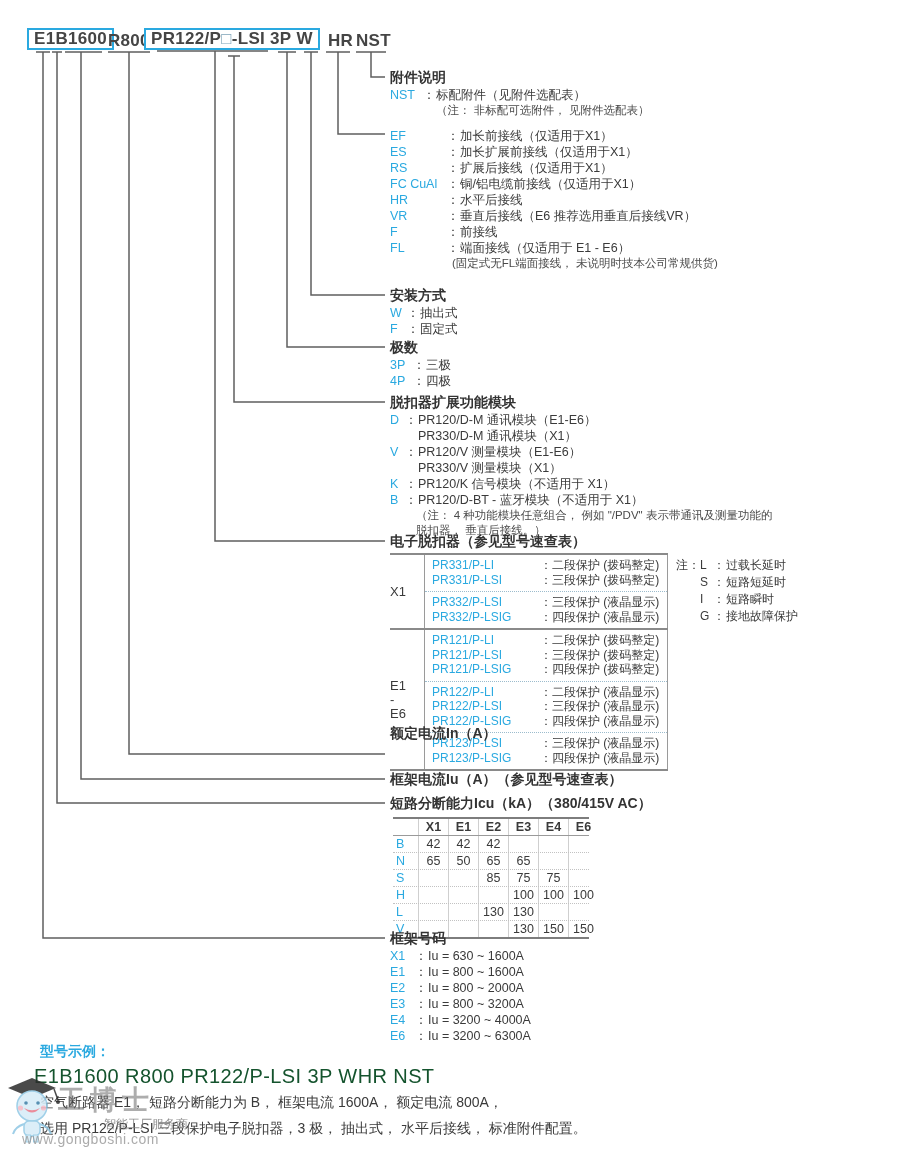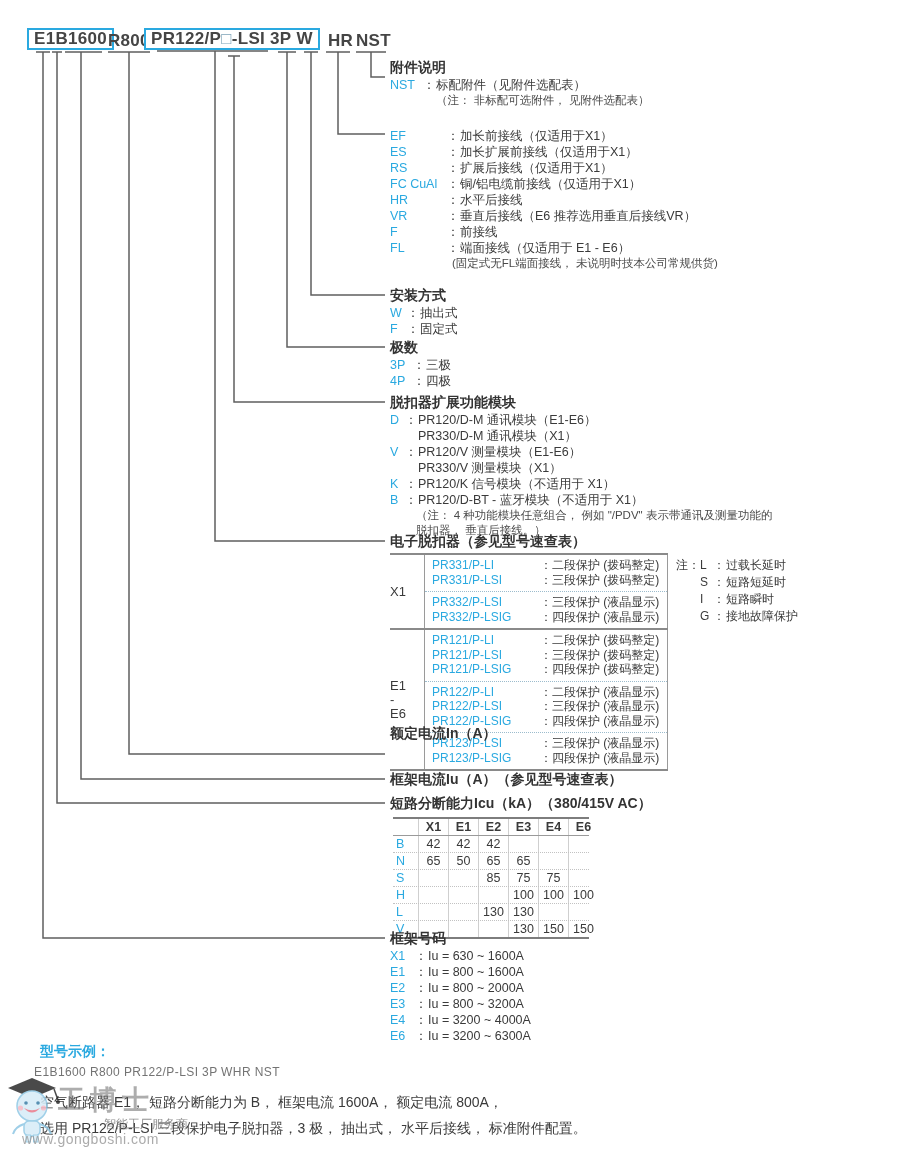--- a/index.html
+++ b/index.html
@@ -54,21 +54,21 @@
              border-top:2px solid #7d7d7d;border-bottom:2px solid #7d7d7d;font-size:12.5px;}
   .icu-head,.icu-row{display:flex;}
   .icu-head{border-bottom:1px solid #9a9a9a;font-weight:bold;color:#3a3a3a;}
   .icu-row + .icu-row{border-top:1px dotted #c2c2c2;}
   .icu-cell{width:29px;flex:0 0 auto;text-align:center;line-height:16px;border-left:1px solid #cfcfcf;}
   .icu-label{width:22px;flex:0 0 auto;text-align:left;padding-left:3px;line-height:16px;color:var(--accent);}
   .icu-head .icu-label{color:#3a3a3a;}
   
   .example{position:absolute;left:40px;top:1043px;z-index:1;}
   .ex-title{font-size:14px;font-weight:bold;color:var(--accent);line-height:16px;}
-  .ex-code{position:absolute;left:-6px;top:22px;font-size:12px;color:#737373;letter-spacing:.4px;white-space:nowrap;}
+  .ex-code{position:absolute;left:-6px;top:22px;font-size:20px;color:#14532d;letter-spacing:.4px;white-space:nowrap;}
   .ex-d1{position:absolute;left:0;top:51px;font-size:14px;color:#3a3a3a;white-space:nowrap;}
   .ex-d2{position:absolute;left:0;top:77px;font-size:14px;color:#3a3a3a;white-space:nowrap;}
   
   .watermark{position:absolute;left:0;top:1070px;width:220px;height:82px;z-index:2;pointer-events:none;}
   .wm-brand{position:absolute;left:58px;top:12px;font-size:27px;font-weight:bold;letter-spacing:5px;
             color:rgba(105,105,105,.55);font-family:"Liberation Serif", serif;white-space:nowrap;}
   .wm-tag{position:absolute;left:104px;top:46px;font-size:12px;color:rgba(125,125,125,.85);white-space:nowrap;}
   .wm-url{position:absolute;left:22px;top:61px;font-size:14px;color:rgba(150,150,150,.8);letter-spacing:.5px;white-space:nowrap;}
   .wm-robot{position:absolute;left:2px;top:2px;opacity:.85;}
 </style>
@@ -95,21 +95,21 @@
   <div class="codebox" style="left:27px;">
     <span class="codetxt"><span>E1</span><span>B</span><span>1600</span></span>
   </div>
   <div class="plain-code" style="left:108px;">R800</div>
   <div class="codebox" style="left:144px;">
     <span class="codetxt"><span>PR122/P</span><span class="ph-square">□</span><span>-LSI</span>&nbsp;<span>3P</span>&nbsp;<span>W</span></span>
   </div>
   <div class="plain-code" style="left:328px;">HR</div>
   <div class="plain-code" style="left:356px;">NST</div>
 
-  <div class="sec" style="top:59px;">
+  <div class="sec" style="top:69px;">
     <h3>附件说明</h3>
     <div class="rows w-acc">
       <div class="row">
         <span class="code">NST</span>
         <span class="colon">：</span>
         <span class="desc">标配附件（见附件选配表）</span>
       </div>
       <div class="subnote" style="margin-left:46px;">（注： 非标配可选附件， 见附件选配表）</div>
     </div>
   </div>

